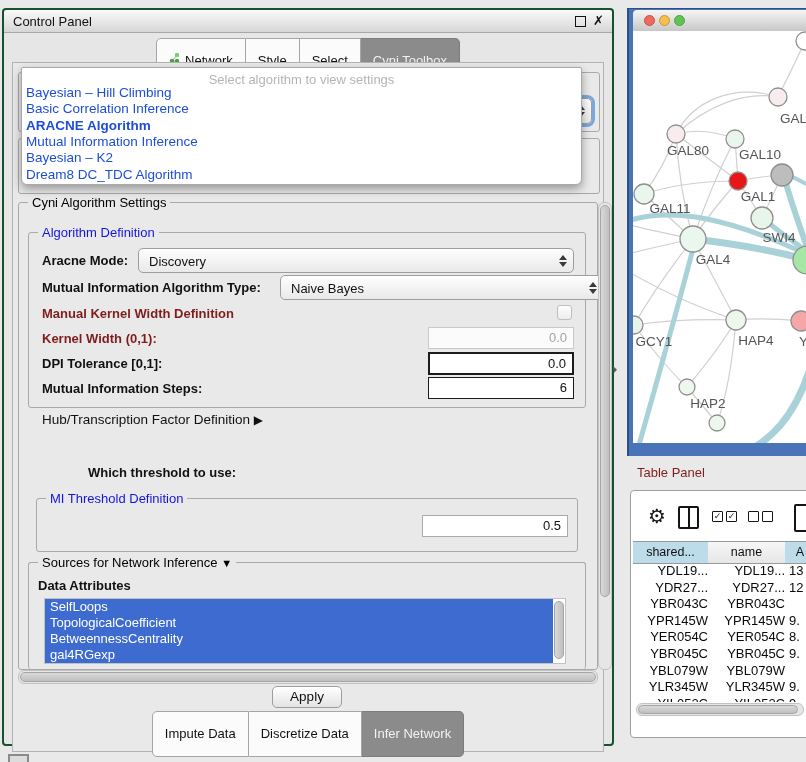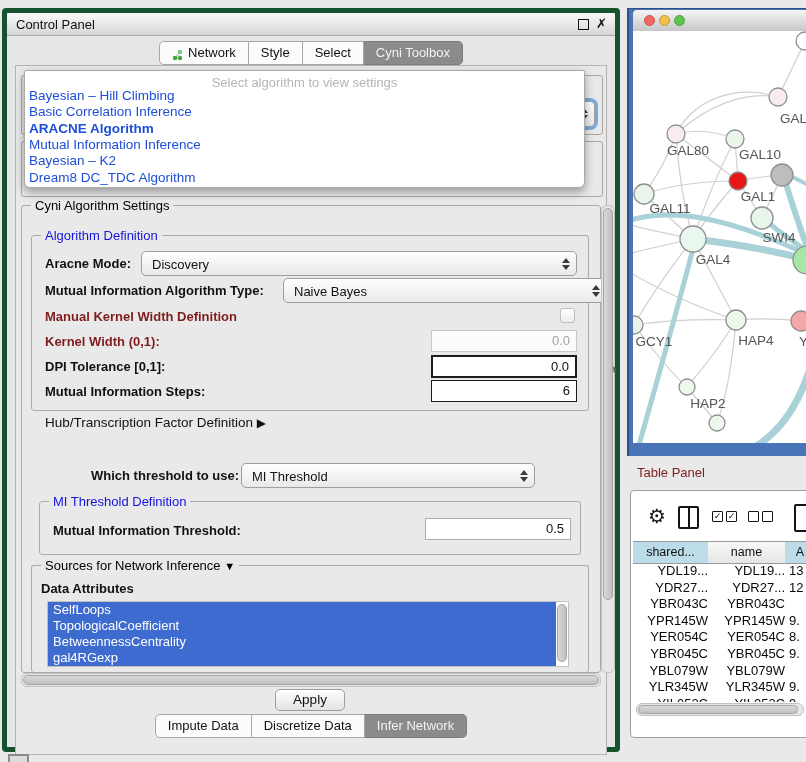--- a/index.html
+++ b/index.html
@@ -1,26 +1,26 @@
 <!DOCTYPE html>
 <html style="--sel-blue: #3D6BD0;"><head>
 <meta charset="utf-8">
 <style>
   html,body{margin:0;padding:0;}
   body{width:806px;height:762px;position:relative;overflow:hidden;background:#E9E9E9;
        font-family:"Liberation Sans","DejaVu Sans",sans-serif;-webkit-font-smoothing:antialiased;}
   .abs{position:absolute;}
   
-  .cp-window{left:2px;top:8px;width:608px;height:734px;background:#E6E6E6;border:5px solid #14532d;border-radius:4px;}
+  .cp-window{left:2px;top:8px;width:608px;height:734px;background:#E6E6E6;border:2px solid #14532d;border-radius:4px;}
   .cp-header{left:0;top:0;right:0;height:22px;background:linear-gradient(#FAFAFA,#D6D6D6);border-bottom:1px solid #A8A8A8;border-radius:4px 4px 0 0;}
   .cp-title{left:9px;top:4px;font-size:13px;color:#111;}
   .float-icon{right:26px;top:6px;width:9px;height:9px;border:1.6px solid #111;background:transparent;}
   .close-icon{right:8px;top:3px;font-size:13px;font-weight:bold;color:#111;}
   .tabbar{left:0;right:0;display:flex;justify-content:center;}
-  .tab{font-size:13px;height:16px;line-height:16px;padding:3px 12px;background:#FBFBFB;border:1px solid #A6A6A6;border-left:none;color:#111;display:flex;align-items:flex-end;gap:5px;white-space:nowrap;}
+  .tab{font-size:13px;height:16px;line-height:16px;padding:14px 12px;background:#FBFBFB;border:1px solid #A6A6A6;border-left:none;color:#111;display:flex;align-items:flex-start;gap:5px;white-space:nowrap;}
   .tab:first-child{border-left:1px solid #A6A6A6;border-radius:5px 0 0 5px;}
   .tab:last-child{border-radius:0 5px 5px 0;}
   .tab.selected{background:#8B8B8B;color:#F3F3F3;border-color:#7C7C7C;}
   .cp-content{left:8px;top:52px;width:590px;height:688px;background:#E9E9E9;border:1px solid #B3B3B3;}
   
   .grp{position:absolute;border:1px solid #A9A9A9;border-radius:3px;}
   .grp-title{position:absolute;top:-8px;left:9px;background:#E9E9E9;padding:0 4px;font-size:13px;white-space:nowrap;}
   .lbl{position:absolute;font-size:13px;color:#111;white-space:nowrap;}
   .b{font-weight:bold;}
   .dis{color:#7f1d1d;}
@@ -159,31 +159,23 @@
   <span class="lbl b dis" style="left:38px;top:321px;">Kernel Width (0,1):</span>
   <div class="field disabled" style="left:424px;top:317px;width:132px;">0.0</div>
   <span class="lbl b" style="left:38px;top:346px;">DPI Tolerance [0,1]:</span>
   <div class="field strong" style="left:424px;top:342px;width:130px;">0.0</div>
   <span class="lbl b" style="left:38px;top:371px;">Mutual Information Steps:</span>
   <div class="field med" style="left:424px;top:367px;width:132px;">6</div>
 
   <span class="lbl" style="left:38px;top:402px;font-size:13.5px;"><span>Hub/Transcription Factor Definition</span> <span style="font-size:12px;">▶</span></span>
 
   <span class="lbl b" style="left:84px;top:455px;">Which threshold to use:</span>
-  <div class="combo" style="left:234px;top:450px;width:292px;height:23px;">
-    <span class="ctext">MI Threshold</span>
-    <span class="stepper">
-        <i class="tri-up"></i>
-        <i class="tri-dn"></i>
-      </span>
-  </div>
   <div class="grp" style="left:32px;top:488px;width:540px;height:52px;">
     <span class="grp-title" style="color:#1414E0;">MI Threshold Definition</span>
   </div>
-  <span class="lbl b" style="left:46px;top:510px;">Mutual Information Threshold:</span>
   <div class="field" style="left:418px;top:505px;width:132px;">0.5</div>
 
   <div class="grp" style="left:24px;top:552px;width:556px;height:106px;border-bottom:none;">
     <span class="grp-title"><span>Sources for Network Inference</span> <span style="font-size:11px;">▼</span></span>
   </div>
   <span class="lbl b" style="left:34px;top:568px;">Data Attributes</span>
   <div class="abs attr-list" style="left:40px;top:588px;width:520px;height:64px;">
     <div id="attr-items" style="position:absolute;left:0;top:0;right:12px;">
         <div class="attr-item" style="background: rgb(61, 107, 208);">SelfLoops</div>
         <div class="attr-item" style="background: rgb(61, 107, 208);">TopologicalCoefficient</div>

